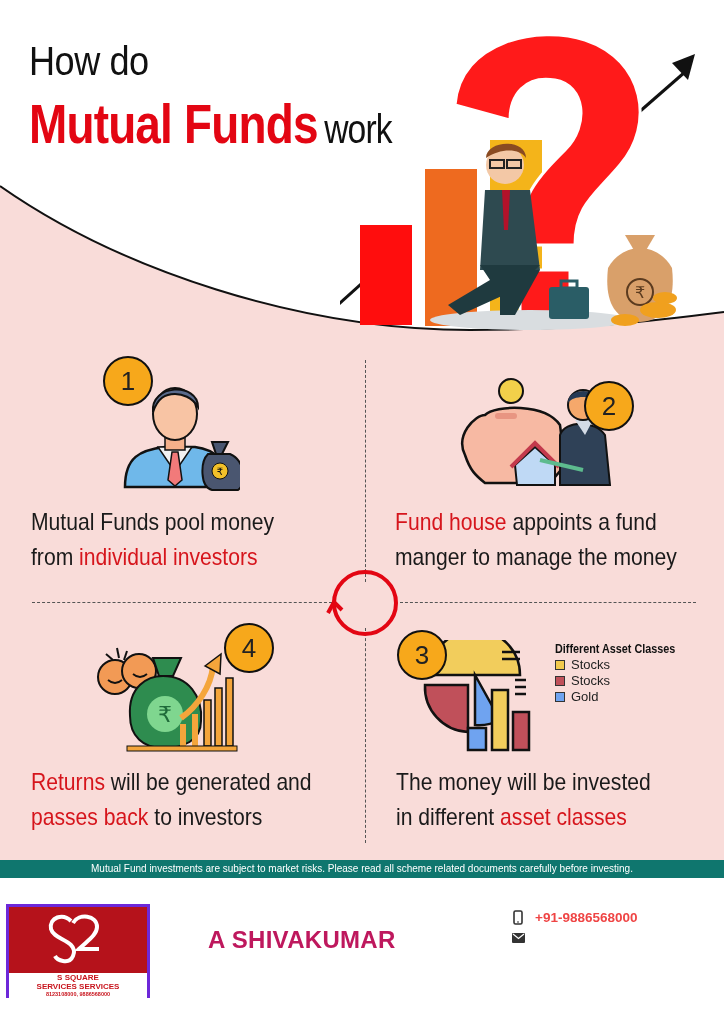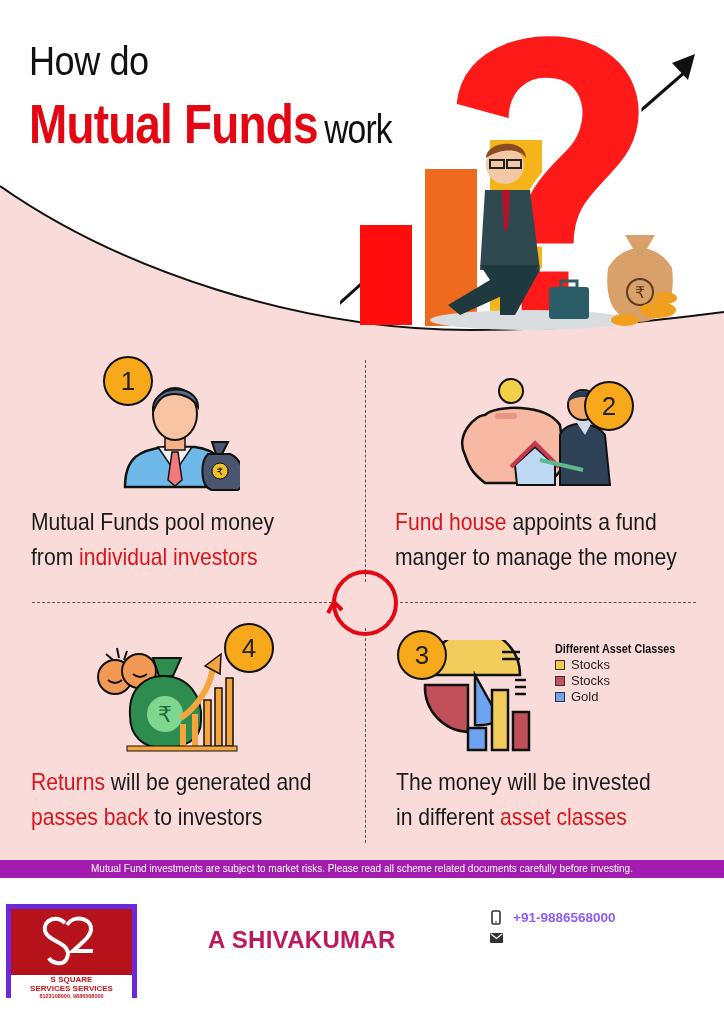--- a/index.html
+++ b/index.html
@@ -14,30 +14,30 @@
   .step { position:absolute; }
   .step-text { position:absolute; font-size:24px; color:#1a1a1a; line-height:35px; white-space:nowrap; transform:scaleX(0.88); transform-origin:left; }
   .hl { color:#d6151c; }
   .vdiv { position:absolute; left:365px; border-left:1.5px dashed #555; }
   .hdiv { position:absolute; top:602px; height:0; border-top:1.5px dashed #555; }
   .badge { position:absolute; width:50px; height:50px; border-radius:50%; background:#f7a81b; border:2px solid #111; font-size:26px; color:#222; display:flex; align-items:center; justify-content:center; }
   .legend { position:absolute; left:555px; top:642px; }
   .legend-title { font-size:12px; font-weight:bold; color:#111; transform:scaleX(0.9); transform-origin:left; white-space:nowrap; }
   .legend-item { display:flex; align-items:center; font-size:13px; color:#222; margin-top:1px; }
   .legend-swatch { width:10px; height:10px; border:1.5px solid #333; margin-right:6px; }
-  .disclaimer { position:absolute; left:0; top:860px; width:724px; height:18px; background:#a21caf; color:#fff; font-size:10px; text-align:center; line-height:18px; }
+  .disclaimer { position:absolute; left:0; top:860px; width:724px; height:18px; background:#0f766e; color:#fff; font-size:10px; text-align:center; line-height:18px; }
   .footer { position:absolute; left:0; top:878px; width:724px; height:146px; background:#fff; }
-  .logo { position:absolute; left:6px; top:904px; width:131px; height:94px; border:5px solid #6d28d9; }
+  .logo { position:absolute; left:6px; top:904px; width:144px; height:94px; border:3px solid #6d28d9; }
   .logo-top { height:66px; background:#b5121b; display:flex; align-items:center; justify-content:center; }
   .logo-bottom { height:27px; background:#fff; text-align:center; }
   .logo-name { font-size:8px; font-weight:bold; color:#c8141d; line-height:8px; padding-top:1px; }
   .logo-sub { font-size:8px; font-weight:bold; color:#c8141d; line-height:9px; }
   .logo-phones { font-size:5.5px; font-weight:bold; color:#c8141d; line-height:7px; }
   .agent-name { position:absolute; left:208px; top:926px; font-size:24px; font-weight:bold; color:#be185d; letter-spacing:0.3px; }
-  .contact { position:absolute; left:489px; display:flex; align-items:center; font-size:13.5px; font-weight:bold; color:#8b5cf6; }
+  .contact { position:absolute; left:511px; display:flex; align-items:center; font-size:13.5px; font-weight:bold; color:#ef4444; }
   .contact .ico { width:14px; margin-right:10px; display:flex; justify-content:center; }
 </style>
 </head>
 <body>
 
 <svg class="pink-bg" width="724" height="860" viewBox="0 0 724 860">
   <path d="M0,186 C120,270 300,330 470,330 C580,330 660,320 724,312 L724,860 L0,860 Z" fill="#f9dcd9"></path>
   <path d="M0,186 C120,270 300,330 470,330 C580,330 660,320 724,312" fill="none" stroke="#111" stroke-width="2"></path>
 </svg>
 

